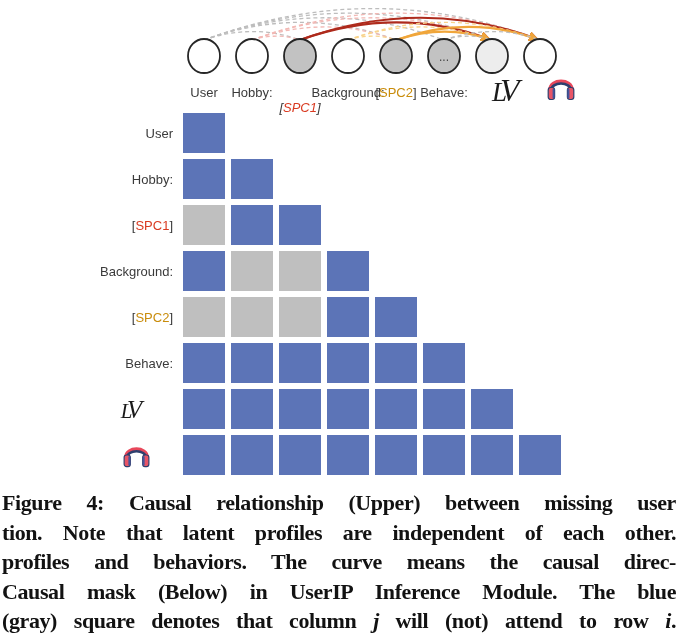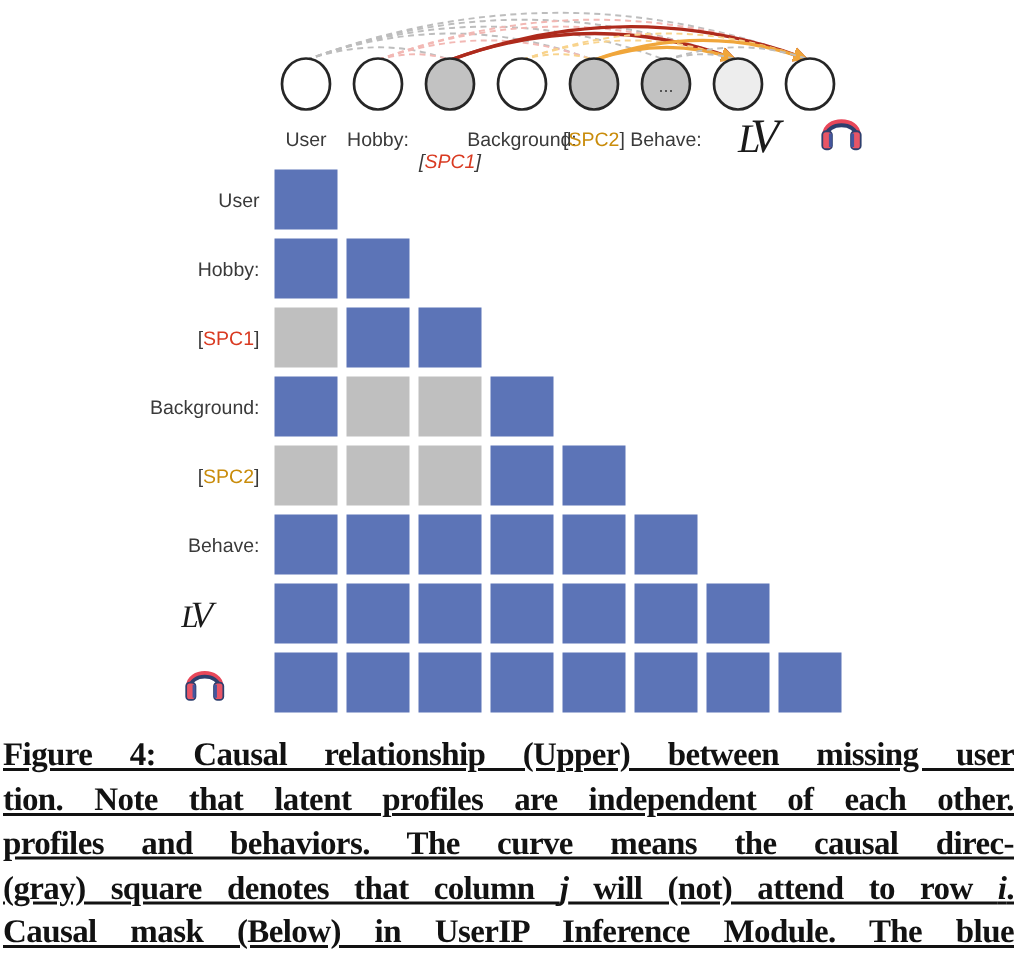--- a/index.html
+++ b/index.html
@@ -11,21 +11,21 @@
   .token-icon{position:absolute;transform:translateX(-50%);}
   #mask-grid{position:absolute;left:183px;top:113px;}
   .mask-cell{position:absolute;width:42px;height:40px;}
   .row-label{position:absolute;left:0;width:173px;height:40px;display:flex;
         align-items:center;justify-content:flex-end;font-size:13px;color:#3a3a3a;}
   .row-label .icon-wrap{margin-right:22px;display:flex;align-items:center;}
   #caption{position:absolute;left:0;top:488px;width:678px;padding:0 2px;box-sizing:border-box;
         font-family:"Liberation Serif",serif;font-weight:bold;font-size:22px;
         letter-spacing:-0.4px;color:#121212;}
   .caption-line{width:100%;text-align:justify;text-align-last:justify;line-height:29.6px;
-        white-space:normal;text-decoration:underline;}
+        white-space:normal;}
   .caption-line .it{font-style:italic;}
 </style>
 </head>
 <body>
 
 <div id="page">
   <svg id="upper-svg" width="678" height="112">
       <defs>
         <marker id="arr-red" viewBox="0 0 10 10" refX="8" refY="5" markerWidth="4.6" markerHeight="4.6" orient="auto">
           <path d="M0,0 L10,5 L0,10 z" fill="#AE2A1C"></path>
@@ -161,16 +161,16 @@
             <rect x="21.4" y="14.5" width="6.4" height="12" rx="2.4" fill="#E85566" stroke="#2E3F6E" stroke-width="1.2"></rect>
             <rect x="21.4" y="16" width="2" height="9" fill="#44569E"></rect>
           </svg>
         </span>
       </div>
     </div>
   <div id="caption">
       <div class="caption-line"><span class="">Figure 4: Causal relationship (Upper) between missing user</span></div>
       <div class="caption-line"><span class="">tion. Note that latent profiles are independent of each other.</span></div>
       <div class="caption-line"><span class="">profiles and behaviors. The curve means the causal direc-</span></div>
+      <div class="caption-line"><span class="">Causal mask (Below) in UserIP Inference Module. The blue</span></div>
       <div class="caption-line"><span class="">(gray) square denotes that column </span><span class="it">j</span><span class=""> will (not) attend to row </span><span class="it">i</span><span class="">.</span></div>
-      <div class="caption-line"><span class="">Causal mask (Below) in UserIP Inference Module. The blue</span></div>
     </div>
 </div>
 
 </body></html>

